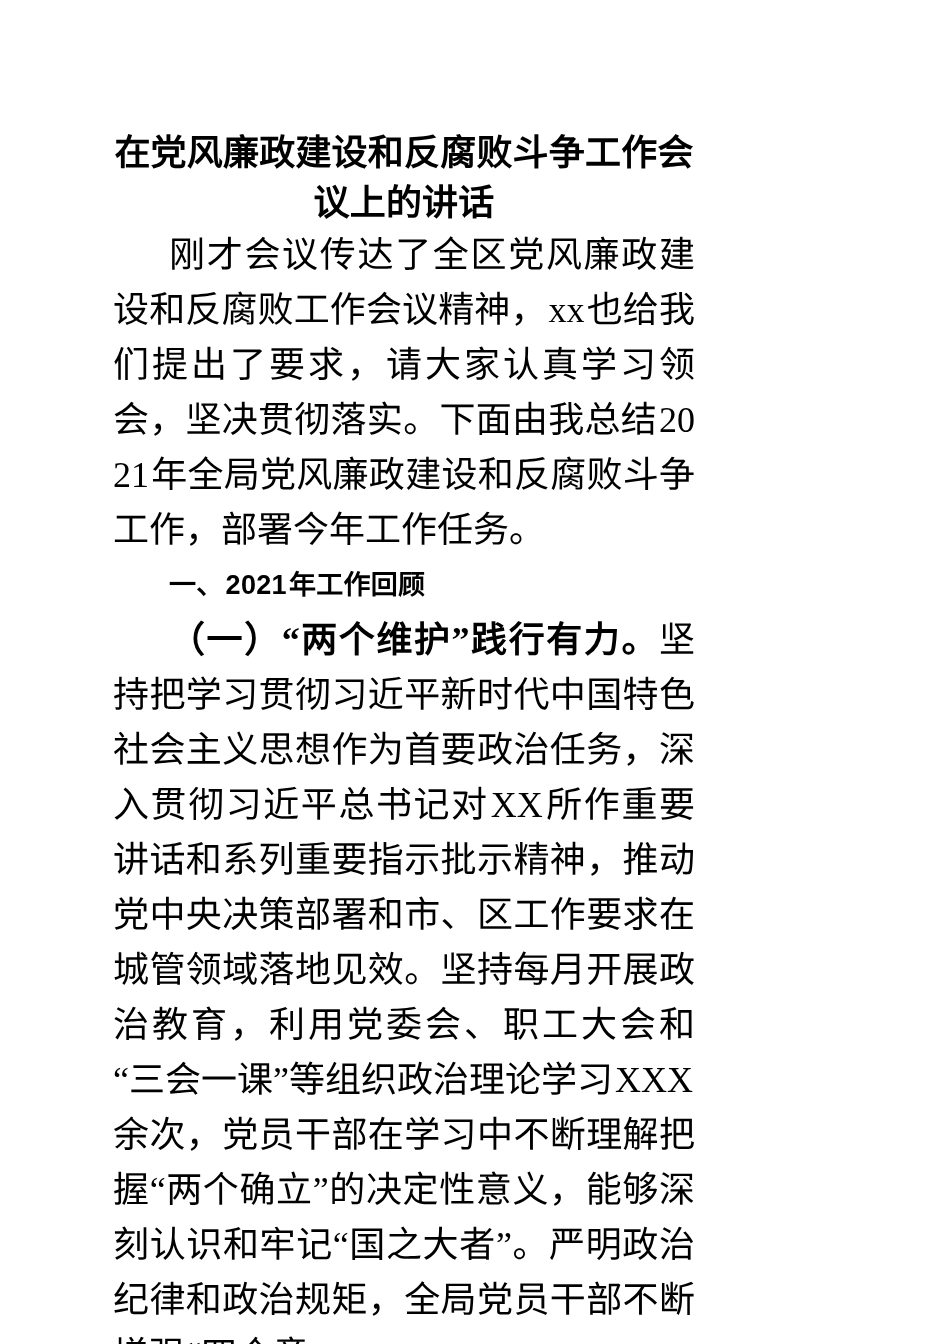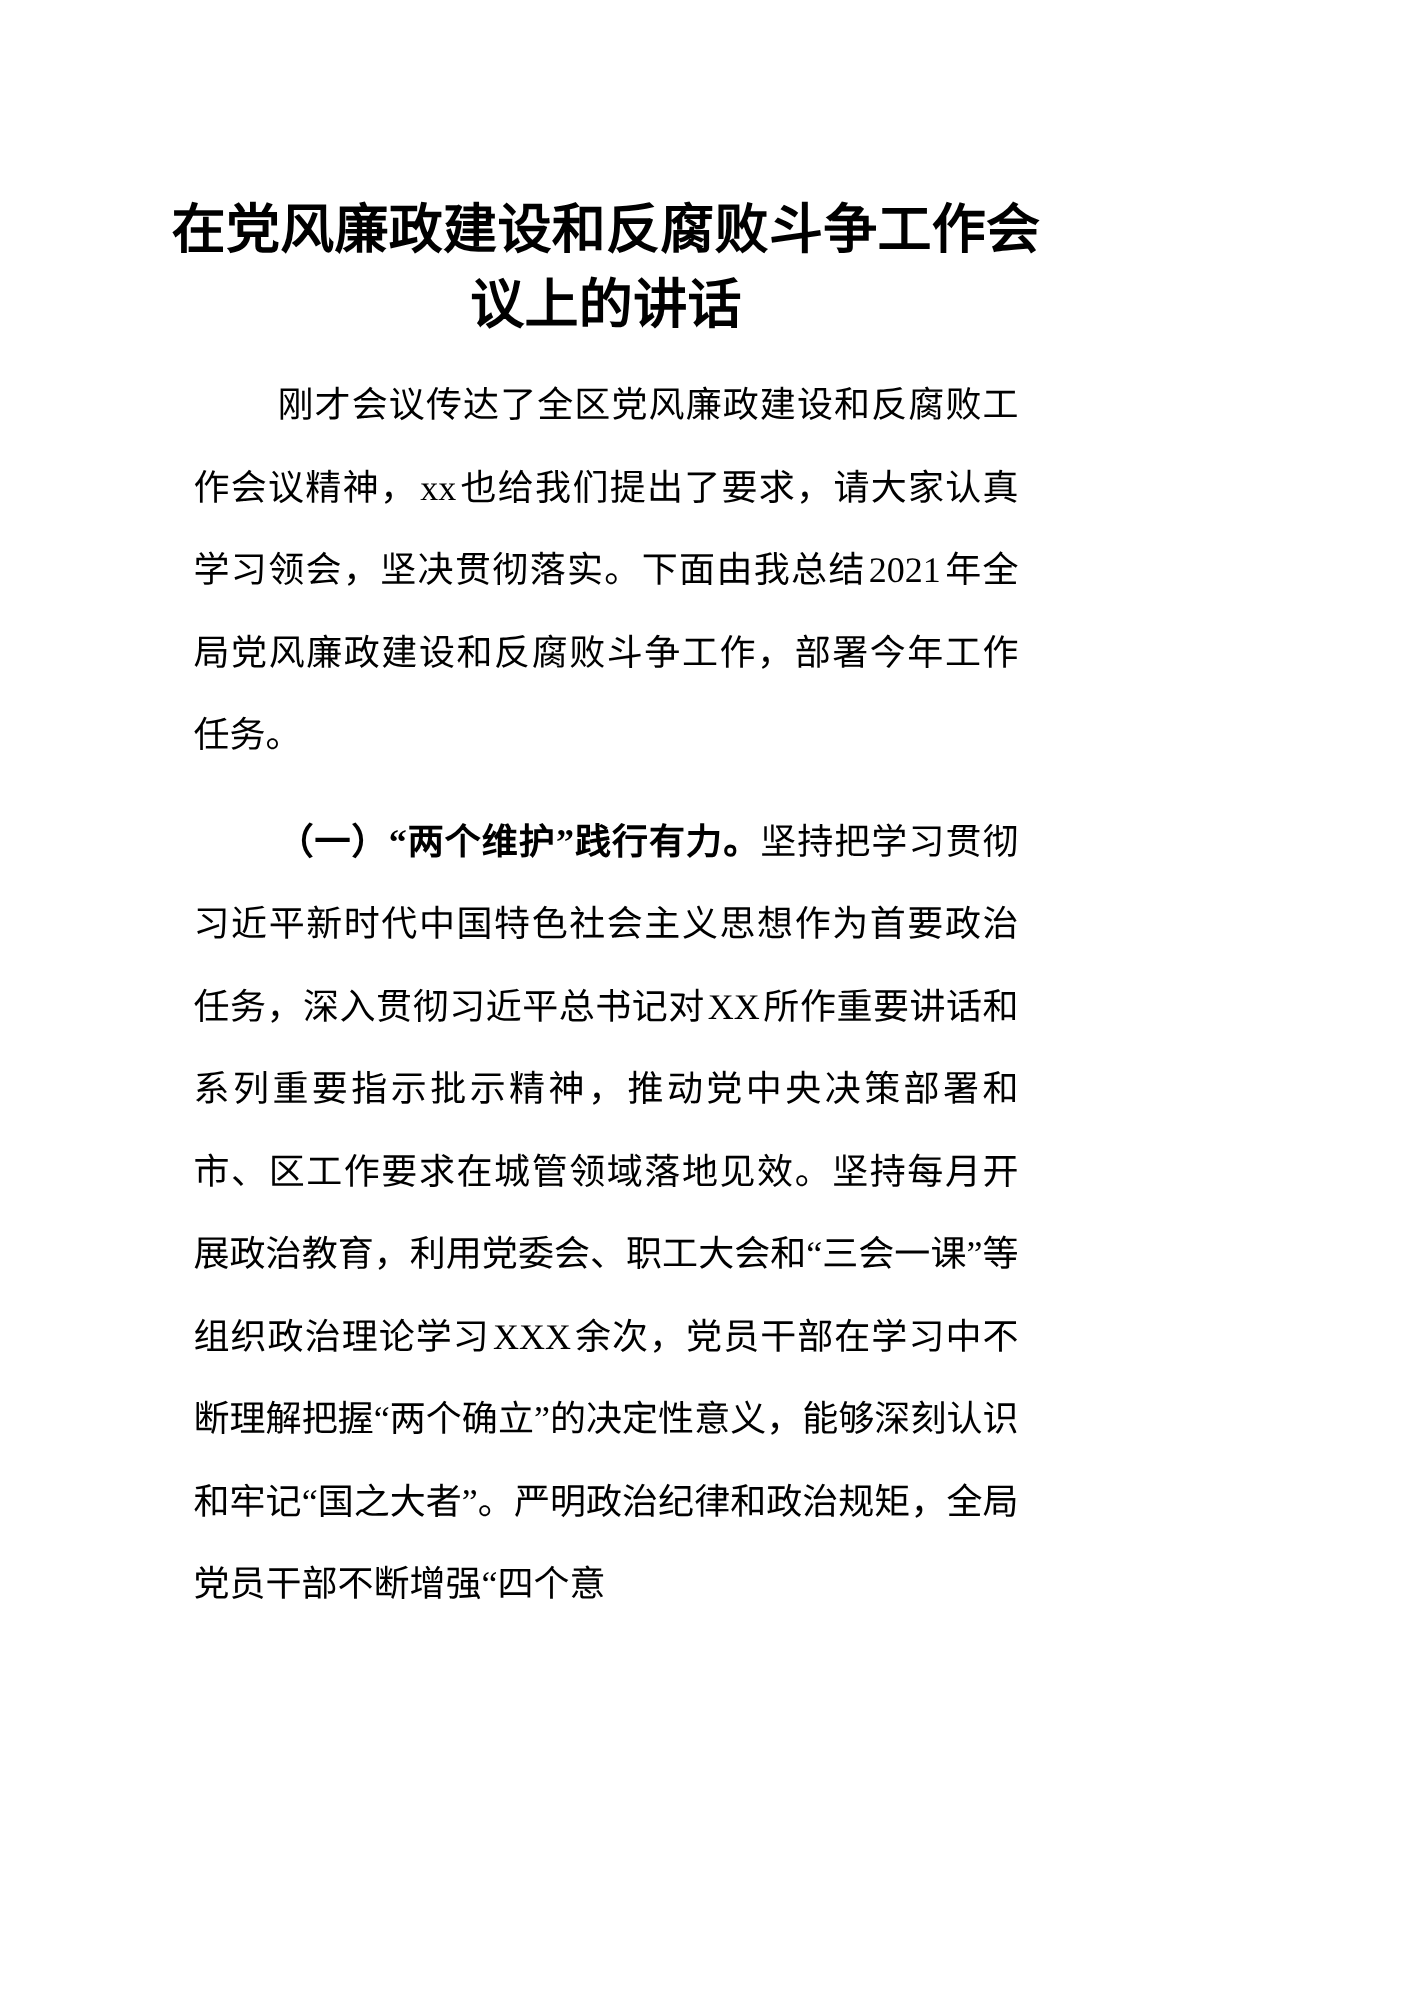--- a/index.html
+++ b/index.html
@@ -46,23 +46,23 @@
     padding-top: 58px;
     font-family: "Liberation Serif", "DejaVu Serif", serif;
     font-size: 27px;
     line-height: 55px;
     text-align: justify;
     text-justify: inter-ideograph;
   }
 
   
   .body-para {
-    margin: 16px;
+    margin: 0;
     font-family: "Liberation Serif", "DejaVu Serif", serif;
-    font-size: 24px;
+    font-size: 36px;
     line-height: 55px;
     text-indent: 56px;
     text-align: justify;
     text-justify: inter-ideograph;
     word-break: break-all;
   }
 
   
   .section-heading {
     margin: 0;
@@ -95,19 +95,22 @@
 
 <div class="page">
 
   <h1 class="doc-title">在党风廉政建设和反腐败斗争工作会议上的讲话</h1>
 
 
   <p class="body-para">
     刚才会议传达了全区党风廉政建设和反腐败工作会议精神，<span class="lat">xx</span>也给我们提出了要求，请大家认真学习领会，坚决贯彻落实。下面由我总结<span class="lat">2021</span>年全局党风廉政建设和反腐败斗争工作，部署今年工作任务。
   </p>
 
+  <h2 class="section-heading">
+    一、<span class="lat">2021</span>年工作回顾
+  </h2>
 
 
   <p class="body-para">
     <span class="lead-in">（一）“两个维护”践行有力。</span>坚持把学习贯彻习近平新时代中国特色社会主义思想作为首要政治任务，深入贯彻习近平总书记对<span class="lat">XX</span>所作重要讲话和系列重要指示批示精神，推动党中央决策部署和市、区工作要求在城管领域落地见效。坚持每月开展政治教育，利用党委会、职工大会和“三会一课”等组织政治理论学习<span class="lat">XXX</span>余次，党员干部在学习中不断理解把握“两个确立”的决定性意义，能够深刻认识和牢记“国之大者”。严明政治纪律和政治规矩，全局党员干部不断增强“四个意
   </p>
 
 </div>
 
 </body></html>

